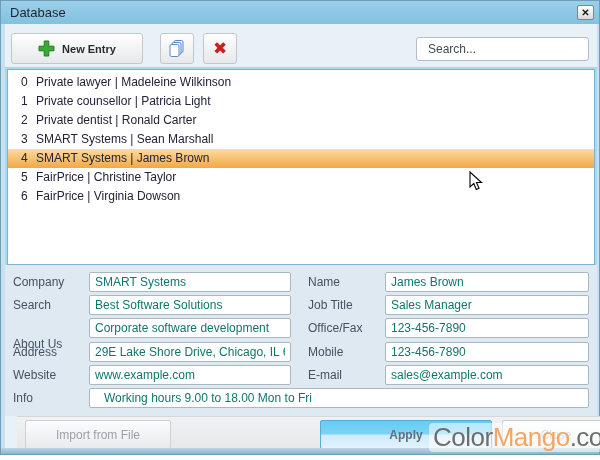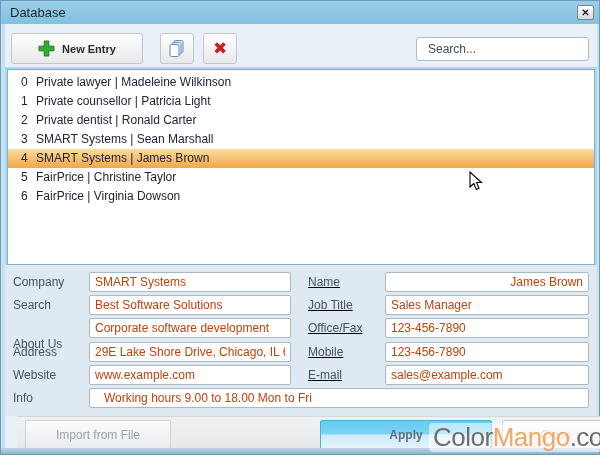--- a/index.html
+++ b/index.html
@@ -43,24 +43,24 @@
          white-space:nowrap; }
   .row .idx { display:inline-block; width:13px; }
   .row .txt { margin-left:2px; }
   .row.selected { background:linear-gradient(#fcdc9f,#f2a747); }
 
   
   .form { position:absolute; left:4px; top:264px; width:592px; height:151px; background:#dfe9f2; }
   .frow { position:absolute; height:20px; display:flex; align-items:center; }
   .frow label { font-size:12px; color:#45525f; }
   .field { height:20px; border:1px solid #aab8c4; border-radius:2px; background:#ffffff;
-           font-size:12px; color:#c2410c; padding:0 5px; font-family:inherit; outline:none; }
+           font-size:12px; color:#0f766e; padding:0 5px; font-family:inherit; outline:none; }
   .lab-l { position:absolute; left:8px; width:72px; }
   .inp-l { position:absolute; left:84px; width:202px; }
-  .lab-r { position:absolute; left:303px; width:73px;text-decoration:underline; }
+  .lab-r { position:absolute; left:303px; width:73px; }
   .inp-r { position:absolute; left:380px; width:204px; }
 
   
   .footer { position:absolute; left:16px; top:415px; width:592px; height:33px;
             background:linear-gradient(#f0f1f2,#e6e8ea); border-top:1px solid #d5d8da; }
   .fbtn { position:absolute; top:3px; height:29px; border-radius:2px; font-size:12px;
           font-family:inherit; cursor:default; }
   .btn-import { left:8px; width:146px; background:linear-gradient(#fcfcfd,#e9ebee);
                 border:1px solid #ced2d7; color:#99a1ab; }
   .btn-apply { left:303px; width:172px; border:1px solid #54aed4; color:#5f6f7c; font-weight:bold;
@@ -150,21 +150,21 @@
   </svg>
 
   <div class="form">
     <div class="frow lab-l" style="top:7px">
         <label>Company</label>
       </div>
     <input class="field inp-l" style="top: 7px;" value="SMART Systems">
     <div class="frow lab-r" style="top:7px">
         <label>Name</label>
       </div>
-    <input class="field inp-r" style="top: 7px; text-align: right;" value="James Brown">
+    <input class="field inp-r" style="top: 7px;" value="James Brown">
 
     <div class="frow lab-l" style="top:30px">
         <label>Search</label>
       </div>
     <input class="field inp-l" style="top: 30px;" value="Best Software Solutions">
     <div class="frow lab-r" style="top:30px">
         <label>Job Title</label>
       </div>
     <input class="field inp-r" style="top: 30px;" value="Sales Manager">
 

